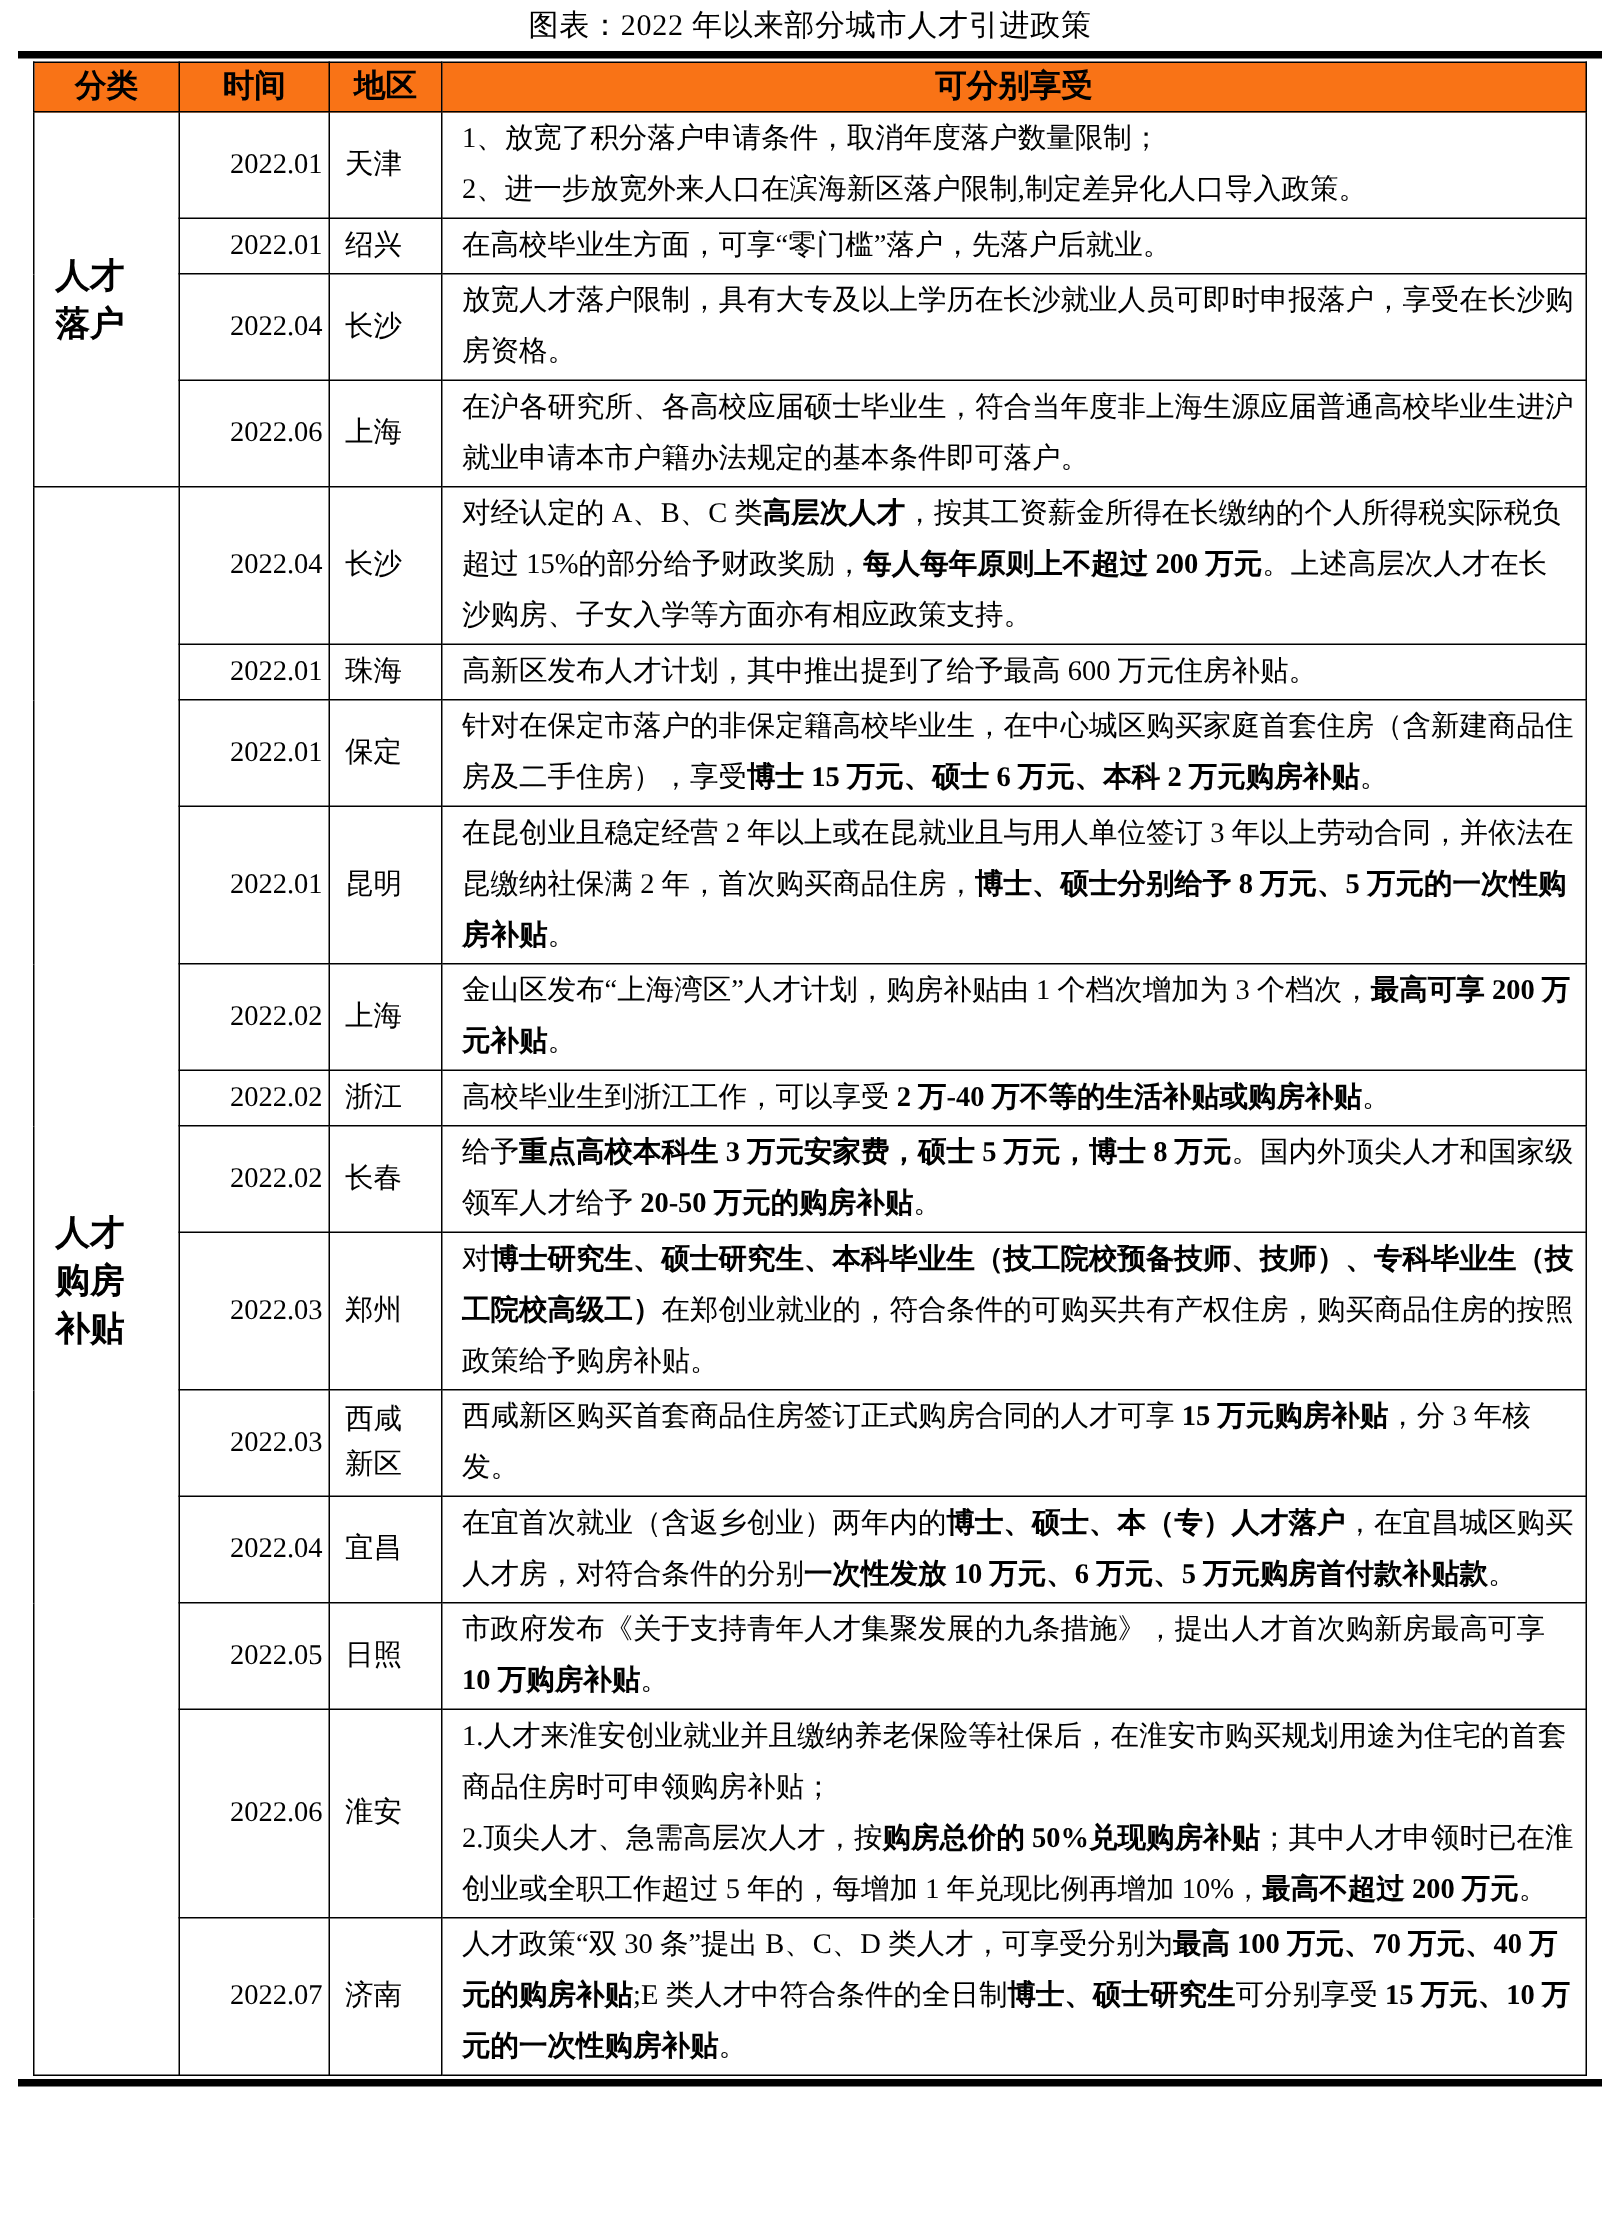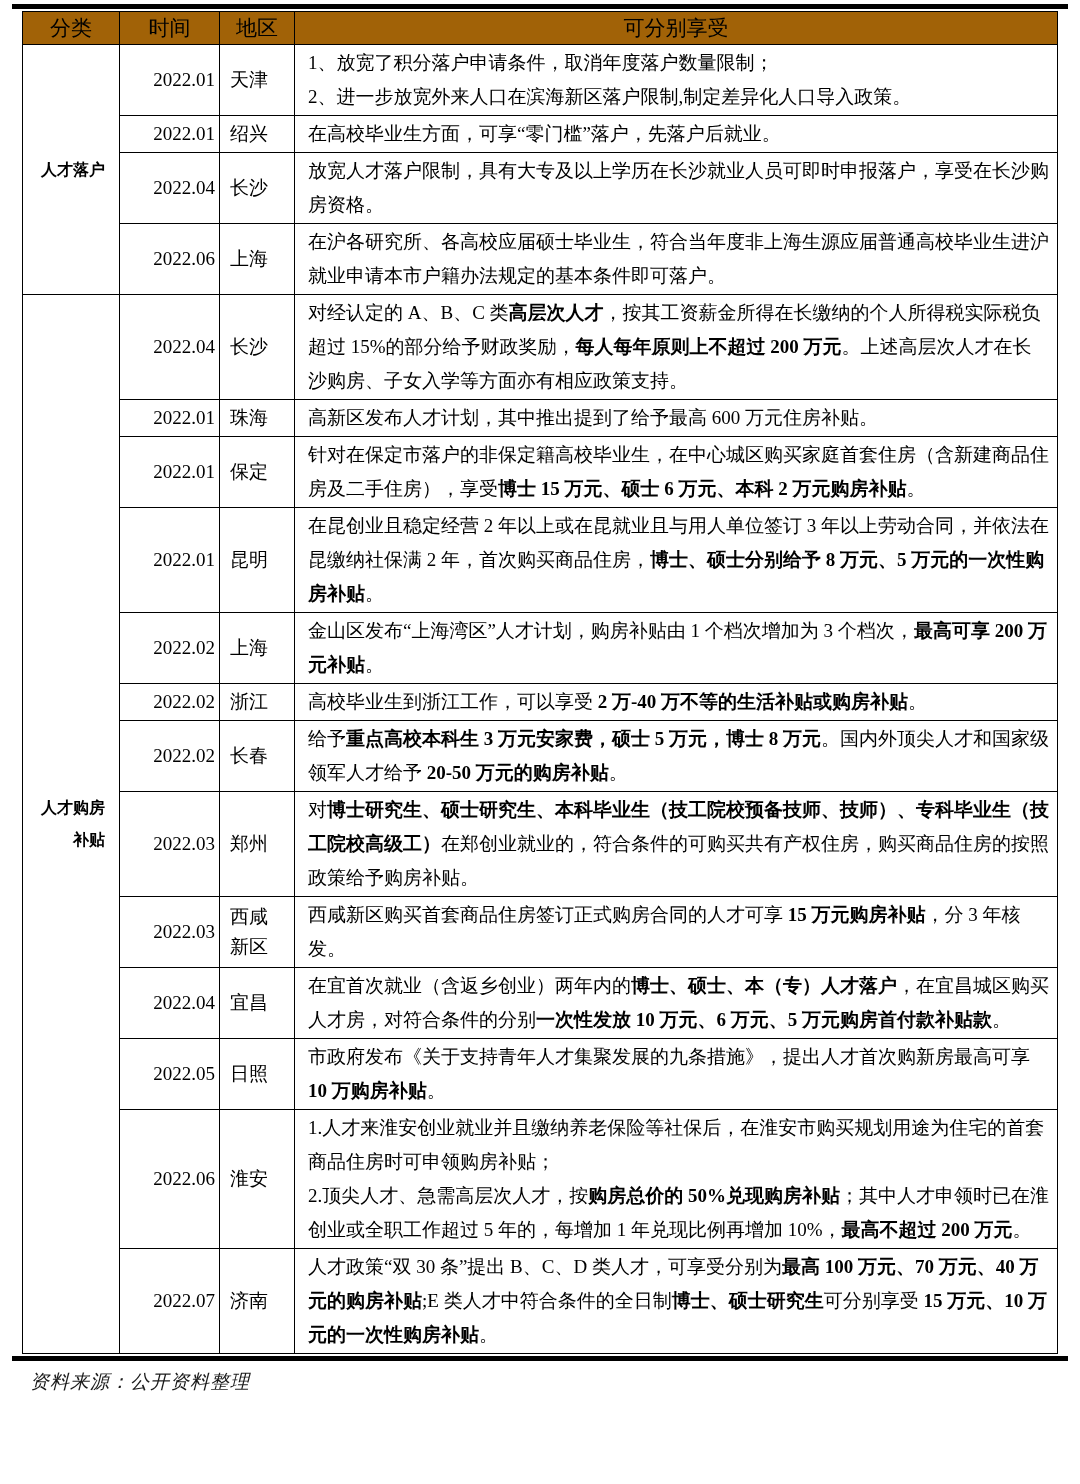--- a/index.html
+++ b/index.html
@@ -31,33 +31,33 @@
   table.policy-table {
     width: 100%;
     border-collapse: collapse;
     table-layout: fixed;
   }
   col.c-cat    { width: 97px;  }
   col.c-time   { width: 100px; }
   col.c-region { width: 75px;  }
   th, td { border: 1.5px solid #000000; vertical-align: middle; }
   thead th {
-    background: #a16207;
+    background: #f97316;
     font-family: "Liberation Sans", "DejaVu Sans", sans-serif;
-    font-weight: normal;
+    font-weight: bold;
     font-size: 21px;
     line-height: 24px;
     padding: 4px 2px;
     text-align: center;
     color: #000000;
   }
   td.cat {
-    text-align: right;
+    text-align: left;
     font-weight: bold;
-    font-size: 16px;
+    font-size: 23px;
     line-height: 32px;
     padding: 2px 14px;
     margin-top: 18px;
   }
   td.time {
     text-align: right;
     font-size: 19px;
     line-height: 30px;
     padding: 2px 4px;
   }
@@ -82,20 +82,21 @@
     line-height: 24px;
     color: #1a1a1a;
     letter-spacing: 1px;
   }
 </style>
 </head>
 <body>
 
 <div class="page">
 
+  <div class="chart-title">图表：2022 年以来部分城市人才引进政策</div>
 
   <div class="table-wrap">
     <table class="policy-table">
       <colgroup>
         <col class="c-cat">
         <col class="c-time">
         <col class="c-region">
         <col class="c-content">
       </colgroup>
       <thead>
@@ -193,15 +194,14 @@
           </tr>
           <tr>
             <td class="time">2022.07</td>
             <td class="region">济南</td>
             <td class="content"><span>人才政策“双 30 条”提出 B、C、D 类人才，可享受分别为</span><b>最高 100 万元、70 万元、40 万元的购房补贴</b><span>;E 类人才中符合条件的全日制</span><b>博士、硕士研究生</b><span>可分别享受 </span><b>15 万元、10 万元的一次性购房补贴</b><span>。</span></td>
           </tr>
         </tbody>
     </table>
   </div>
 
-  <div class="source-note">资料来源：公开资料整理</div>
 
 </div>
 
 </body></html>

